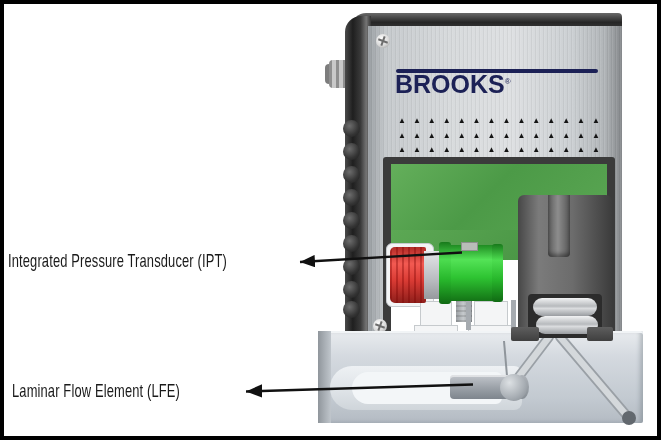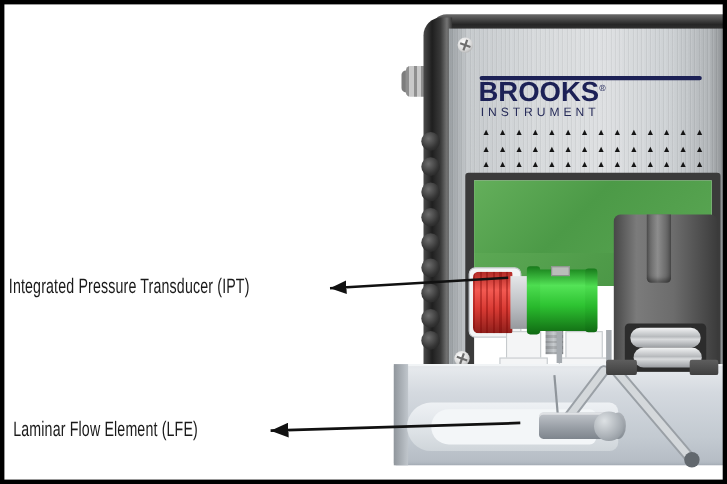--- a/index.html
+++ b/index.html
@@ -1,18 +1,18 @@
 <!DOCTYPE html>
 <html style="--navy: #1c2156;"><head>
 <meta charset="utf-8">
 <style>
   html,body{margin:0;padding:0;background:#fff;}
   .frame{position:relative;width:661px;height:440px;background:#fff;overflow:hidden;
          font-family:"Liberation Sans",sans-serif;}
-  .abs{position:absolute;margin-left:40px;}
+  .abs{position:absolute;}
   i.cmp{position:absolute;display:block;background:#b7bbb7;border:1px solid rgba(60,70,60,.55);box-sizing:border-box;}
   .border-overlay{position:absolute;inset:0;border:4px solid #000;box-sizing:border-box;pointer-events:none;z-index:100;}
 
   
   .callout{position:absolute;z-index:40;font-size:19px;color:#1a1a1a;white-space:nowrap;
            transform:scaleX(.68);transform-origin:0 50%;letter-spacing:.2px;}
 
   
   .top-cap{left:352px;top:13px;width:270px;height:17px;z-index:1;
            background:linear-gradient(180deg,#6a6a6a,#262626 55%,#3a3a3a);
@@ -115,21 +115,20 @@
   <div class="abs bump" style="left:343px;top:235px;"></div>
   <div class="abs bump" style="left:343px;top:258px;"></div>
   <div class="abs bump" style="left:343px;top:281px;"></div>
   <div class="abs bump" style="left:343px;top:301px;"></div>
 
   <div class="abs screw" style="left:376px;top:34px;"></div>
   <div class="abs screw" style="left:373px;top:319px;"></div>
 
   <div class="abs brand-rule"></div>
   <div class="abs brand"><span>BROOKS</span><sup>®</sup></div>
-  <div class="abs brand-sub">INSTRUMENT</div>
 
   <div class="abs vent-row" style="top:116px;">
       <span>▲</span>
       <span>▲</span>
       <span>▲</span>
       <span>▲</span>
       <span>▲</span>
       <span>▲</span>
       <span>▲</span>
       <span>▲</span>

